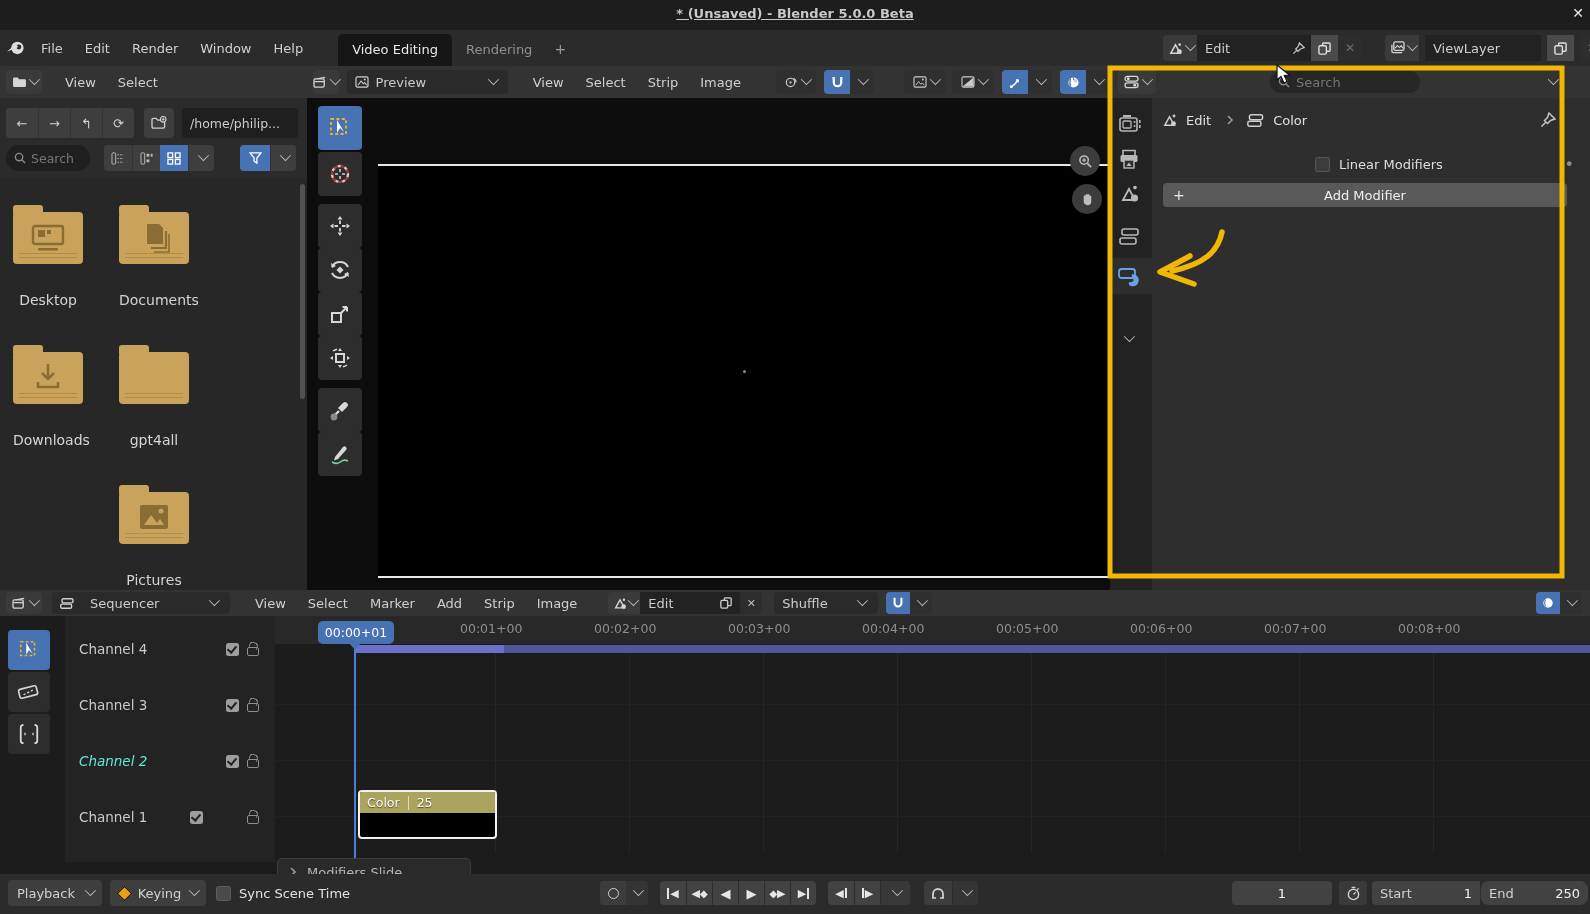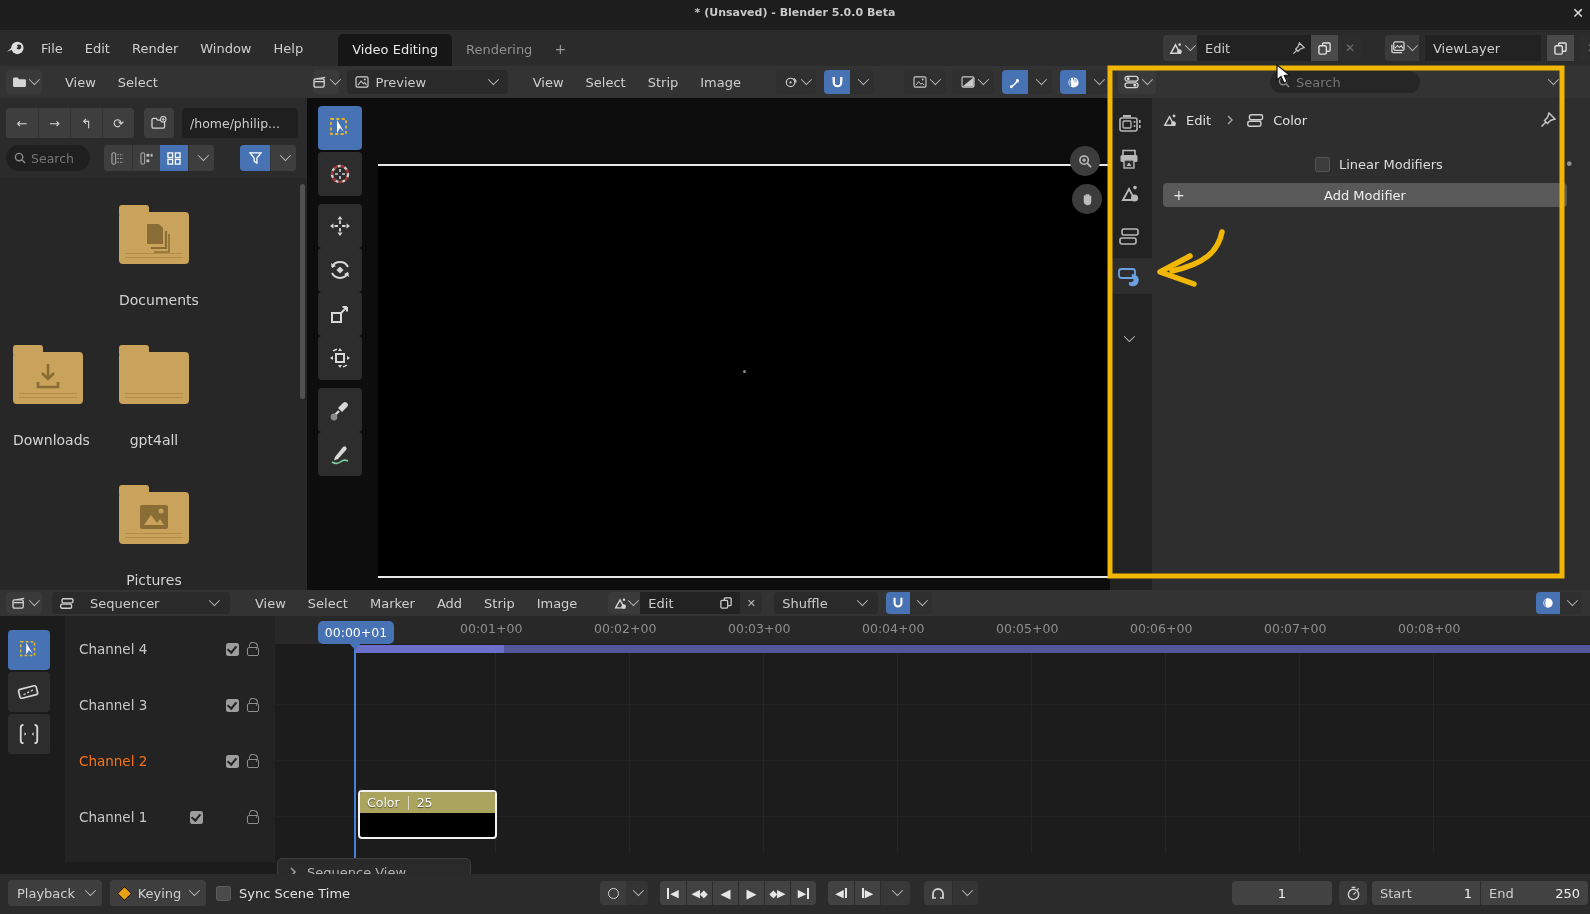--- a/index.html
+++ b/index.html
@@ -29,21 +29,21 @@
   .lock:before { content:""; position:absolute; top:-6px; left:1px; width:7px; height:6px; border:1.5px solid #8f8f8f; border-bottom:none; border-radius:4px 4px 0 0; transform:rotate(14deg); }
   .ruler-label { position:absolute; color:#8e8e8e; font-size:12.5px; top:5px; }
   .gridline { position:absolute; width:1px; background:#252525; top:0; bottom:0; }
   .transport { width:26px; height:24px; background:#424242; display:flex; align-items:center; justify-content:center; color:#e6e6e6; font-size:11px; }
   svg { display:block; }
 </style>
 </head>
 <body>
 
 <div class="abs" style="left:0;top:0;width:1590px;height:30px;background:#1d1d1d;">
-  <div class="abs" style="left:0;right:0;top:6px;text-align:center;font-weight:bold;color:#c8c8c8;font-size:11px;">* (Unsaved) - Blender 5.0.0 Beta</div>
+  <div class="abs" style="left:0;right:0;top:6px;text-align:center;font-weight:bold;color:#c8c8c8;font-size:13px;text-decoration:underline;">* (Unsaved) - Blender 5.0.0 Beta</div>
   <div class="abs" style="right:6px;top:5px;color:#e6e6e6;font-size:14px;">✕</div>
 </div>
 
 <div class="abs row" style="left:0;top:30px;width:1590px;height:36px;background:#2b2b2b;">
   <span class="abs" style="left:6px;top:9px;">
     <svg width="19" height="17" viewBox="0 0 20 17">
         <circle cx="12" cy="9" r="6.5" fill="#dedede"></circle>
         <circle cx="13.5" cy="8" r="2.6" fill="#2b2b2b"></circle>
         <path d="M1 13 L10 5 L13 8 Z" fill="#dedede"></path>
       </svg>
@@ -182,20 +182,32 @@
           </svg>
       </div>
       <div class="btn row" style="width:26px;height:26px;border-radius:0;border-left:1px solid #333;">
           <span class="chev"></span>
         </div>
     </div>
   </div>
 
   <div class="abs" style="left:0;top:112px;width:307px;height:412px;background:#272727;overflow:hidden;">
 
+    <div class="abs" style="left:13px;top:34px;">
+      <div class="folder">
+          <svg class="abs" style="left:17px;top:12px;" width="36" height="28" viewBox="0 0 36 28">
+            <rect x="3" y="2" width="30" height="18" rx="2" fill="none" stroke="#8a6d35" stroke-width="2.4"></rect>
+            <rect x="8" y="6" width="7" height="7" fill="#8a6d35"></rect>
+            <rect x="17" y="6" width="4" height="4" fill="#8a6d35"></rect>
+            <rect x="8" y="24" width="20" height="2.5" fill="#8a6d35"></rect>
+          </svg>
+          <div class="lines"></div>
+        </div>
+      <div class="flabel" style="width:70px;margin-top:28px;">Desktop</div>
+    </div>
     <div class="abs" style="left:119px;top:34px;">
       <div class="folder">
           <svg class="abs" style="left:20px;top:10px;" width="32" height="32" viewBox="0 0 32 32">
             <path d="M8 2 H20 L24 6 V22 H8 Z" fill="#8a6d35"></path>
             <path d="M12 26 H27 V9" fill="none" stroke="#8a6d35" stroke-width="2.2"></path>
             <path d="M15 30 H30 V12" fill="none" stroke="#8a6d35" stroke-width="1.6"></path>
           </svg>
           <div class="lines"></div>
         </div>
       <div class="flabel" style="width:70px;margin-top:28px;">Documents</div>
@@ -610,21 +622,21 @@
       <span style="color:#c9c9c9;font-size:13.5px;">Channel 4</span>
       <span class="checkbox checked" style="margin-left:auto;"></span>
       <span class="lock" style="margin-left:8px;"></span>
     </div>
     <div class="abs row" style="left:79px;top:79px;width:180px;height:20px;">
       <span style="color:#c9c9c9;font-size:13.5px;">Channel 3</span>
       <span class="checkbox checked" style="margin-left:auto;"></span>
       <span class="lock" style="margin-left:8px;"></span>
     </div>
     <div class="abs row" style="left:79px;top:135px;width:180px;height:20px;">
-      <span style="color:#f97316;font-size:13.5px;">Channel 2</span>
+      <span style="color:#5eead4;font-size:13.5px;font-style:italic;">Channel 2</span>
       <span class="checkbox checked" style="margin-left:auto;"></span>
       <span class="lock" style="margin-left:8px;"></span>
     </div>
     <div class="abs row" style="left:79px;top:191px;width:180px;height:20px;gap:36px;">
       <span style="color:#c9c9c9;font-size:13.5px;">Channel 1</span>
       <span class="checkbox checked" style="margin-left:auto;"></span>
       <span class="lock" style="margin-left:8px;"></span>
     </div>
 
     <div class="abs" style="left:358px;top:174px;width:139px;height:49px;border:2px solid #f2f2f2;border-radius:4px;overflow:hidden;background:#000;">
@@ -638,21 +650,21 @@
     <div class="abs" style="left:354px;top:28px;width:2px;height:218px;background:#4a7fd6;"></div>
     <div class="abs" style="left:318px;top:5px;width:76px;height:23px;background:#4772b3;border-radius:5px;color:#fff;display:flex;align-items:center;justify-content:center;font-size:12.5px;">
       <span>00:00+01</span>
     </div>
     <div class="abs" style="left:349px;top:27px;width:0;height:0;border-left:6px solid transparent;border-right:6px solid transparent;border-top:7px solid #4772b3;"></div>
 
     <div class="abs row" style="left:277px;top:242px;width:194px;height:28px;background:#2a2a2a;border:1px solid #3d3d3d;border-radius:5px;padding:0 10px;">
       <svg width="10" height="12" viewBox="0 0 10 12">
           <path d="M3 2 L7 6 L3 10" fill="none" stroke="#9a9a9a" stroke-width="1.6"></path>
         </svg>
-      <span style="margin-left:9px;color:#b5b5b5;">Sequence View</span>
+      <span style="margin-left:9px;color:#b5b5b5;">Modifiers Slide</span>
     </div>
 
     <div class="abs" style="left:8px;top:14px;width:44px;">
       <div class="toolbtn active" style="width:42px;height:40px;">
         <svg width="22" height="22" viewBox="0 0 24 24">
             <rect x="3" y="3" width="15" height="15" fill="none" stroke="#e8b822" stroke-width="1.8" stroke-dasharray="3 2.4"></rect>
             <path d="M10 8 L17 20 L13 16 L10 21 Z" fill="#fff" transform="translate(-1,-4)"></path>
           </svg>
       </div>
       <div class="toolbtn" style="width:42px;height:40px;margin-top:2px;">
@@ -729,18 +741,18 @@
     <svg width="15" height="15" viewBox="0 0 16 16">
         <circle cx="8" cy="9" r="5.5" fill="none" stroke="#cfcfcf" stroke-width="1.5"></circle>
         <path d="M8 9 L10.5 6.5 M6 1.5 H10 M12 4 L13.5 2.5" stroke="#cfcfcf" stroke-width="1.4"></path>
       </svg>
   </div>
   <div class="abs row" style="left:1372px;top:7px;height:24px;border-radius:4px;overflow:hidden;">
     <div class="field row" style="width:108px;height:24px;background:#424242;border-radius:0;justify-content:space-between;">
       <span style="color:#cfcfcf;">Start</span>
       <span style="color:#f0f0f0;">1</span>
     </div>
-    <div class="field row" style="width:108px;height:24px;background:#424242;border-radius:0;border-left:1px solid #2e2e2e;justify-content:space-between;">
+    <div class="field row" style="width:108px;height:24px;background:#424242;border-radius:8px;border-left:1px solid #2e2e2e;justify-content:space-between;">
       <span style="color:#cfcfcf;">End</span>
       <span style="color:#f0f0f0;">250</span>
     </div>
   </div>
 </div>
 
 </body></html>

